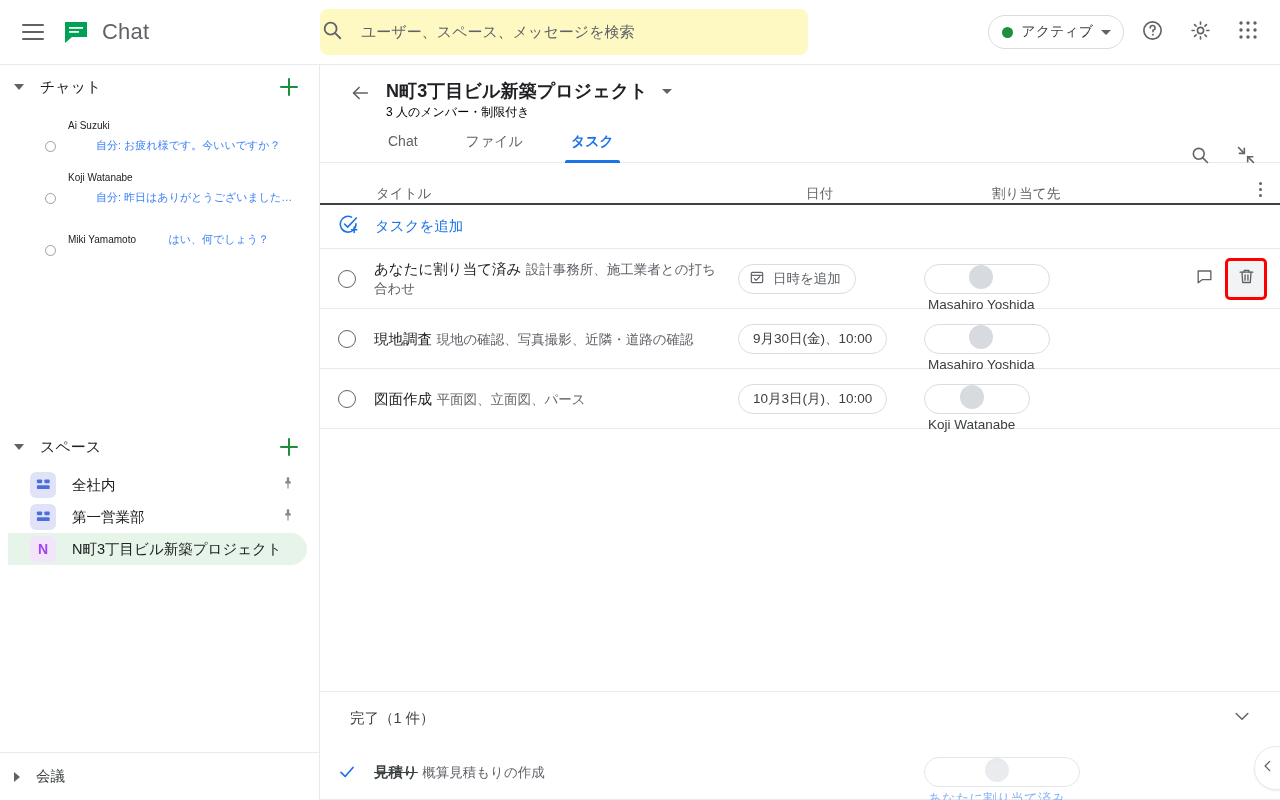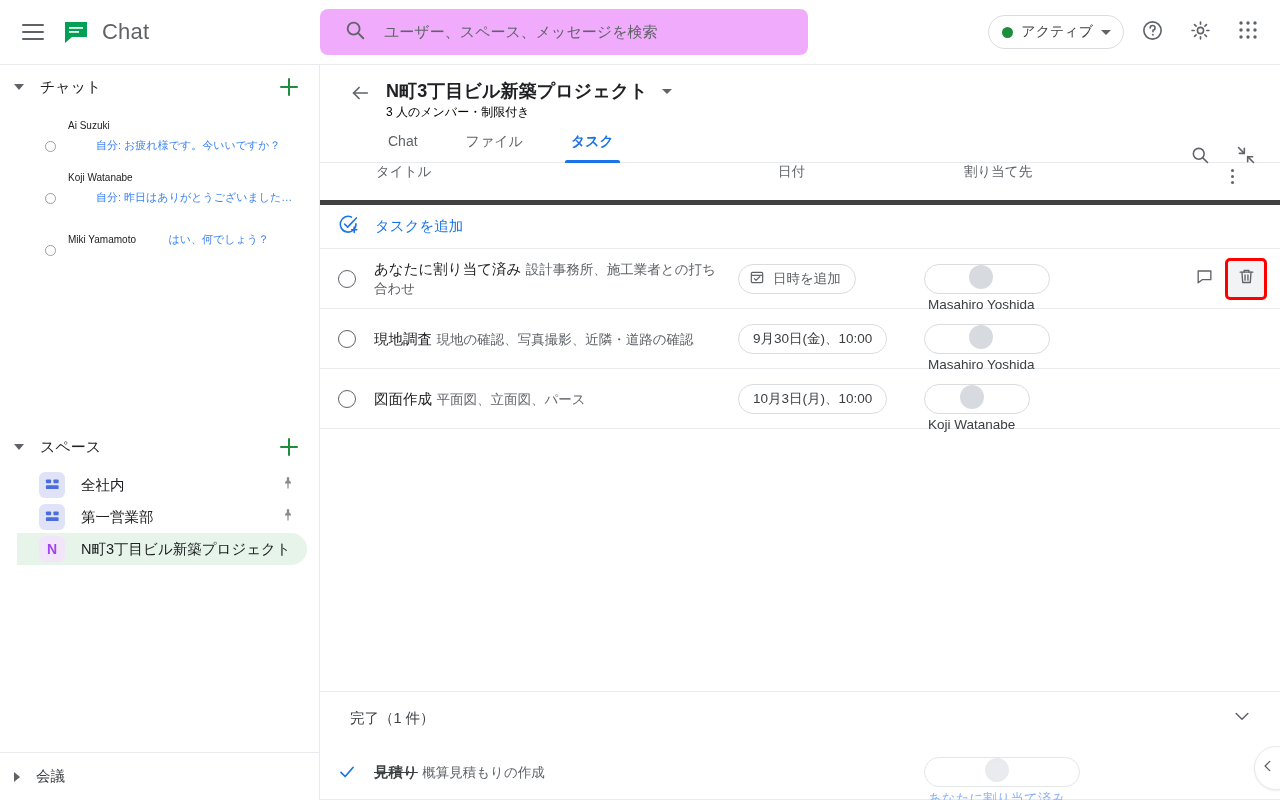--- a/index.html
+++ b/index.html
@@ -27,23 +27,23 @@
   .hamburger { width: 24px; height: 24px; display: flex; flex-direction: column;
     justify-content: center; gap: 5px; cursor: pointer; }
   .hamburger span { display: block; height: 2px; width: 22px; background: #5f6368; border-radius: 1px; }
   .brand { display: flex; align-items: center; gap: 12px; }
   .chat-logo { width: 28px; height: 28px; position: relative; }
   .brand-name { font-size: 22px; color: #5f6368; letter-spacing: .2px; }
 
   .search-wrap { flex: 0 0 auto; padding-left: 0; }
   .searchbox {
     width: 488px; height: 46px;
-    background: #f0abfc; border-radius: 8px;
+    background: #fef9c3; border-radius: 8px;
     display: flex; align-items: center; gap: 18px;
-    padding: 0 24px; cursor: text; font-family: Liberation Serif, serif;
+    padding: 0 1px; cursor: text; font-family: Liberation Serif, serif;
   }
   .searchbox .ph { color: #5f6368; font-size: 15px; }
 
   .topbar-right {
     position: absolute; right: 12px; top: 0; height: 64px;
     display: flex; align-items: center; gap: 8px;
   }
   .status-pill {
     height: 34px; border: 1px solid #dadce0; border-radius: 18px;
     display: flex; align-items: center; gap: 8px; padding: 0 12px 0 13px;
@@ -106,21 +106,21 @@
   .presence {
     position: absolute; right: -2px; bottom: -1px;
     width: 11px; height: 11px; border-radius: 50%;
     background: #fff; border: 1.5px solid #9aa0a6;
   }
   .chat-text { min-width: 0; flex: 1 1 auto; }
   .chat-name { font-size: 10px; color: #202124; line-height: 19px; white-space: nowrap; overflow: hidden; text-overflow: ellipsis; }
   .chat-snippet { font-size: 11px; color: #3b82f6; line-height: 19px; white-space: nowrap; overflow: hidden; text-overflow: ellipsis; margin-left: 28px; }
 
   .space-item {
-    height: 32px; margin: 0 12px 0 17px; border-radius: 0 16px 16px 0;
+    height: 32px; margin: 0 12px 0 8px; border-radius: 0 16px 16px 0;
     display: flex; align-items: center; gap: 16px;
     padding-left: 22px; padding-right: 12px; cursor: pointer;
   }
   .space-item.active { background: #e6f4ea; }
   .space-icon {
     width: 26px; height: 26px; border-radius: 6px; flex: 0 0 26px;
     display: flex; align-items: center; justify-content: center;
     font-size: 14px; font-weight: 600;
   }
   .space-icon.grid { background: #e0e3f8; }
@@ -158,22 +158,22 @@
   }
   .tab.active { color: #1a73e8; font-weight: 600; }
   .tab.active::after {
     content: ""; position: absolute; left: -4px; right: -4px; bottom: -1px;
     height: 3px; background: #1a73e8; border-radius: 2px 2px 0 0;
   }
 
   
   .task-area { flex: 1 1 auto; display: flex; flex-direction: column; min-height: 0; }
   .table-head {
-    height: 42px; display: flex; align-items: flex-start;
-    border-bottom: 5px solid #404040; padding-left: 56px; padding-right: 28px;
+    height: 42px; display: flex; align-items: flex-end;
+    border-bottom: 2px solid #404040; padding-left: 56px; padding-right: 0;
     color: #5f6368; font-size: 13.5px;
   }
   .col-title { flex: 1 1 auto; }
   .col-date  { width: 186px; flex: 0 0 186px; }
   .col-assignee { width: 248px; flex: 0 0 248px; }
   .col-menu { width: 40px; flex: 0 0 40px; display: flex; justify-content: center; }
   .kebab { display: flex; flex-direction: column; gap: 3px; cursor: pointer; padding: 6px; }
   .kebab i { width: 3px; height: 3px; border-radius: 50%; background: #5f6368; display: block; }
 
   .add-task-row {

